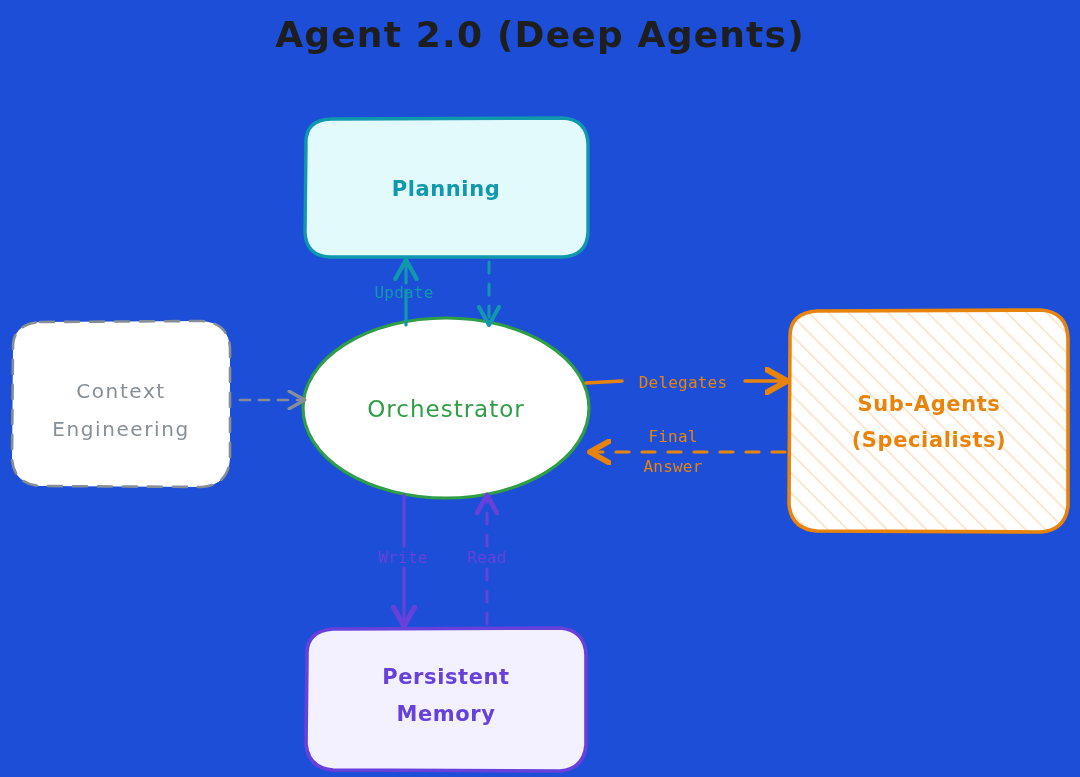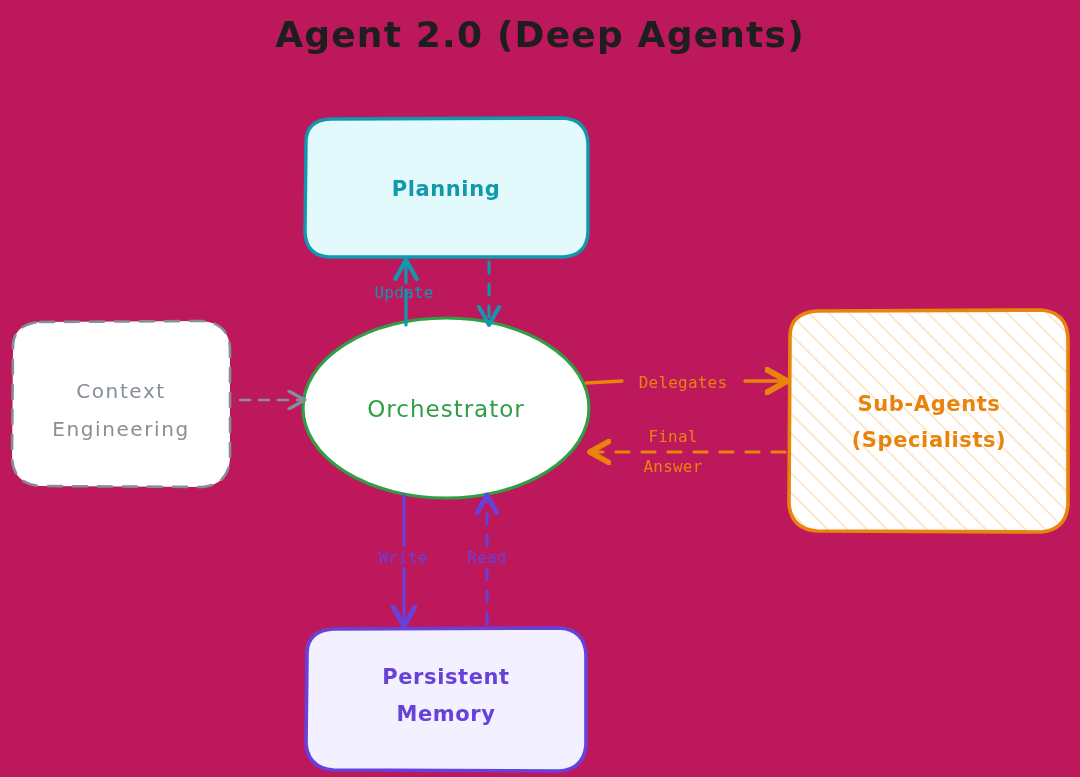--- a/index.html
+++ b/index.html
@@ -10,21 +10,21 @@
   body {
     width: 1080px;
     height: 777px;
     overflow: hidden;
     font-family: "DejaVu Sans", sans-serif;
   }
   #canvas {
     position: relative;
     width: 1080px;
     height: 777px;
-    background: #be185d;
+    background: #1d4ed8;
   }
   #diagram-svg {
     position: absolute;
     left: 0;
     top: 0;
     width: 1080px;
     height: 777px;
   }
   .title-text {
     font-family: "DejaVu Sans", sans-serif;

